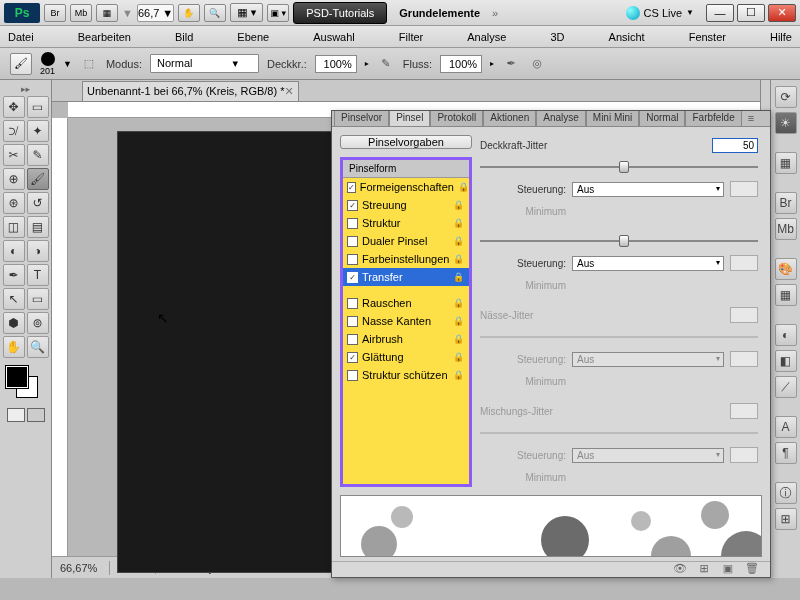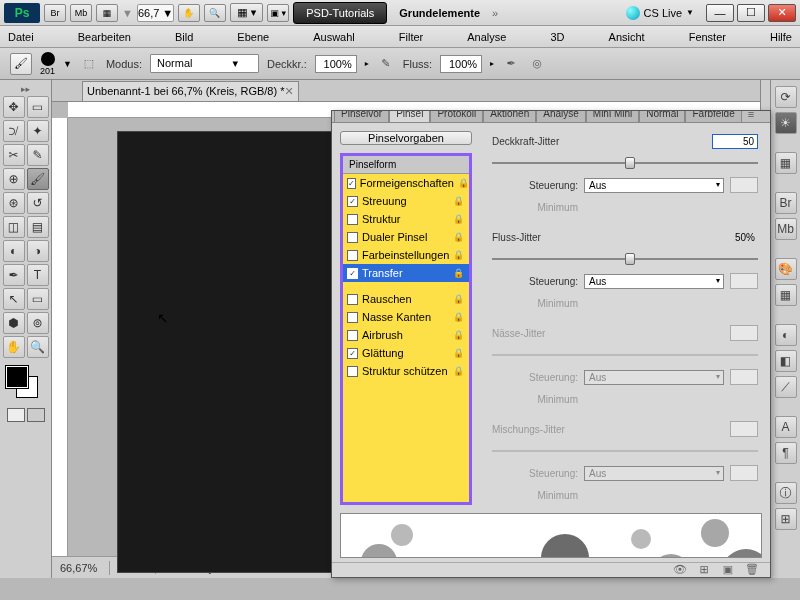--- a/index.html
+++ b/index.html
@@ -69,21 +69,21 @@
 .bl-header { background: #c8c8c8; padding: 3px 6px; border-bottom: 1px solid #999; font-size: 10px; }
 .bl-item { display: flex; align-items: center; padding: 3px 4px; gap: 4px; font-size: 10px; }
 .bl-item.selected { background: #2b6cd8; color: #fff; }
 .bl-chk { width: 11px; height: 11px; border: 1px solid #666; background: #fff; display: flex; align-items: center; justify-content: center; font-size: 8px; color: #333; }
 .bl-item.selected .bl-chk { border-color: #fff; }
 .bl-lock { margin-left: auto; color: #777; font-size: 9px; }
 .bl-item.selected .bl-lock { color: #dce; }
 .bl-spacer { height: 8px; }
 
 .brush-right { flex: 1; display: flex; flex-direction: column; gap: 2px; padding-right: 4px; }
-.ctrl-row { display: flex; align-items: center; gap: 6px; min-height: 20px; margin-left: 12px; }
+.ctrl-row { display: flex; align-items: center; gap: 6px; min-height: 20px; }
 .ctrl-label { width: 86px; text-align: right; color: #333; font-size: 10px; }
 .ctrl-label.dis { color: #999; }
 .ctrl-head { flex:1; font-size: 10px; color: #333; }
 .val-input { width: 46px; background: #fff; border: 1px solid #1f61c7; padding: 1px 3px; text-align: right; font-size: 10px; }
 .val-display { width: 46px; padding: 1px 3px; text-align: right; font-size: 10px; }
 .slider { flex: 1; height: 14px; position: relative; }
 .slider-track { position: absolute; left: 0; right: 0; top: 6px; height: 2px; background: #888; }
 .slider-thumb { position: absolute; top: 1px; width: 10px; height: 12px; background: linear-gradient(#fff,#bbb); border: 1px solid #666; border-radius: 2px; }
 .dropdown { flex: 1; background: #fff; border: 1px solid #888; padding: 1px 14px 1px 4px; font-size: 10px; position: relative; }
 .dropdown.dis { background: #e0e0e0; color: #888; }
@@ -344,24 +344,20 @@
         <span class="ctrl-label">Steuerung:</span>
         <div class="dropdown">Aus</div>
         <div class="mini-box"></div>
       </div>
       <div class="ctrl-row">
           <span class="ctrl-label dis">Minimum</span>
         </div>
 
       <div style="height:6px"></div>
       <div class="ctrl-row">
-        <span class="ctrl-head">Fluss-Jitter</span>
-        <span class="val-display">50%</span>
-      </div>
-      <div class="ctrl-row">
           <div class="slider">
             <div class="slider-track"></div>
             <div class="slider-thumb" style="left:50%"></div>
           </div>
         </div>
       <div class="ctrl-row">
         <span class="ctrl-label">Steuerung:</span>
         <div class="dropdown">Aus</div>
         <div class="mini-box"></div>
       </div>

